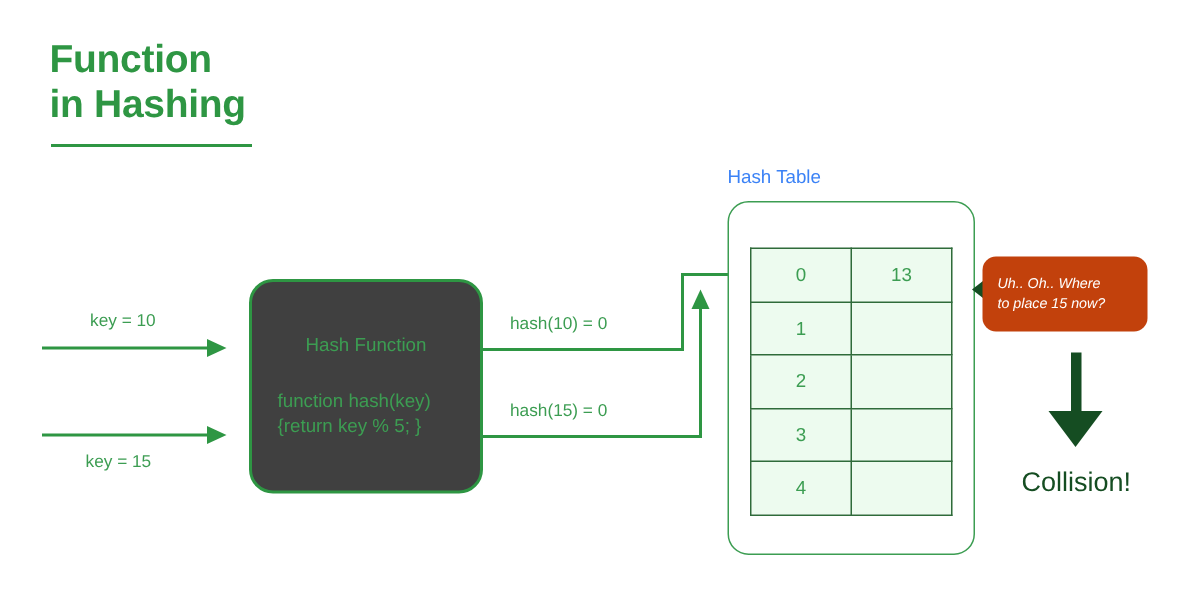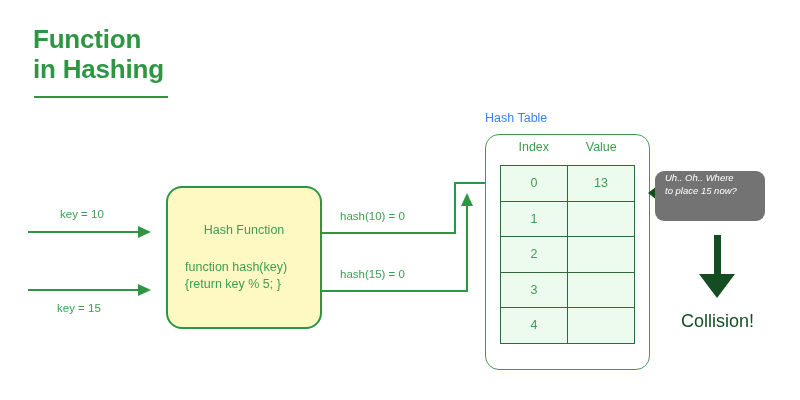--- a/index.html
+++ b/index.html
@@ -77,21 +77,21 @@
     border-bottom: 13px solid #2E9643;
   }
 
   
   #hash-box {
     position: absolute;
     left: 166px;
     top: 186px;
     width: 156px;
     height: 143px;
-    background: #fef9c3;
+    background: #404040;
     border: 2px solid #2E9643;
     border-radius: 16px;
     box-sizing: border-box;
     display: flex;
     flex-direction: column;
     align-items: center;
     justify-content: center;
   }
   #hash-box .hb-title {
     color: #3C9D52;
@@ -160,24 +160,25 @@
     padding: 0;
   }
 
   
   #bubble {
     position: absolute;
     left: 655px;
     top: 171px;
     width: 110px;
     height: 50px;
-    background: #737373;
+    background: #c2410c;
     border-radius: 9px;
     box-sizing: border-box;
     display: flex;
+    align-items: center;
     justify-content: center;
   }
   #bubble .bubble-text {
     color: #ffffff;
     font-size: 9.5px;
     font-style: italic;
     line-height: 13px;
     text-align: left;
     width: 90px;
   }
@@ -254,24 +255,20 @@
   <div class="hline" style="left:454px; top:182px; width:34px;"></div>
   <div class="arrow-right" style="left:486px; top:176.5px;"></div>
 
   <div class="lbl" style="left:340px; top:268px;">hash(15) = 0</div>
   <div class="hline" style="left:322px; top:290px; width:146px;"></div>
   <div class="vline" style="left:466px; top:205px; height:87px;"></div>
   <div class="arrow-up" style="left:460.5px; top:193px;"></div>
 
   <div id="table-title">Hash Table</div>
   <div id="table-card"></div>
-  <div id="table-head">
-    <div class="th">Index</div>
-    <div class="th">Value</div>
-  </div>
   <table id="hash-grid">
     <tbody>
         <tr>
       <td>0</td>
       <td>13</td>
     </tr>
     <tr>
       <td>1</td>
       <td></td>
     </tr>

